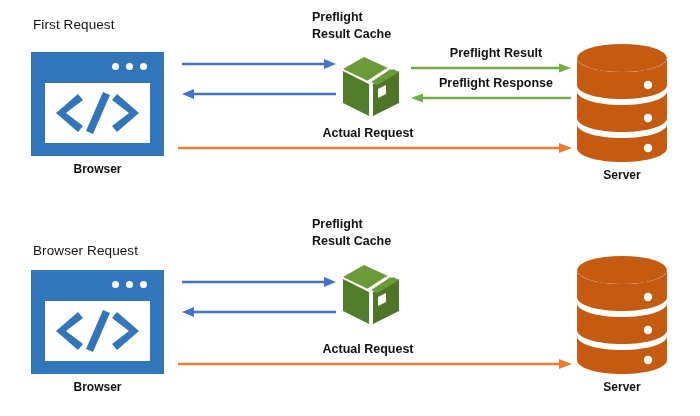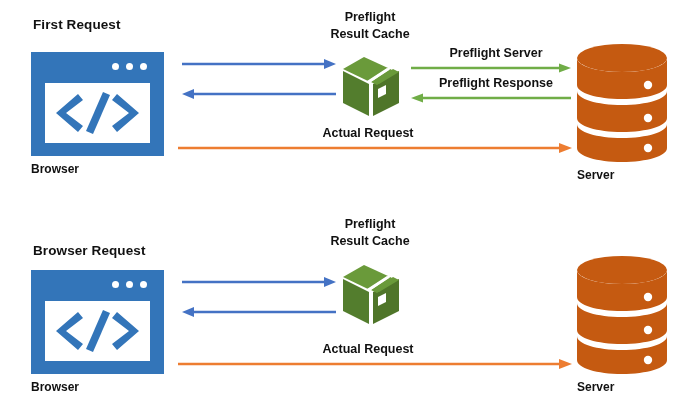--- a/index.html
+++ b/index.html
@@ -27,40 +27,40 @@
     width: 700px;
     height: 208px;
   }
   .section--first  { top: 0; }
   .section--second { top: 208px; }
 
   
   .section-title {
     position: absolute;
     font-size: 13.5px;
-    font-weight: bold;
+    font-weight: normal;
     letter-spacing: 0.1px;
     white-space: nowrap;
     color: #111111;
   }
 
   .node-caption {
     position: absolute;
     font-size: 12px;
     font-weight: bold;
     white-space: nowrap;
+    text-align: center;
     color: #111111;
   }
 
   .cache-title {
     position: absolute;
     font-size: 12.5px;
     font-weight: bold;
     line-height: 17px;
-    text-align: center;
     white-space: nowrap;
     color: #111111;
   }
 
   .arrow-label {
     position: absolute;
     font-size: 12.5px;
     font-weight: bold;
     white-space: nowrap;
     text-align: center;
@@ -167,21 +167,21 @@
     <svg class="conn" style="left:182px; top:56px;" width="154" height="14" viewBox="0 0 154 14">
       <line x1="0" y1="8" x2="144" y2="8" stroke="#4472C4" stroke-width="2.4"></line>
       <path d="M154 8 L142 3 L142 13 Z" fill="#4472C4"></path>
     </svg>
 
     <svg class="conn" style="left:182px; top:86px;" width="154" height="14" viewBox="0 0 154 14">
       <line x1="10" y1="8" x2="154" y2="8" stroke="#4472C4" stroke-width="2.4"></line>
       <path d="M0 8 L12 3 L12 13 Z" fill="#4472C4"></path>
     </svg>
 
-    <div class="arrow-label" style="left:411px; top:46px; width:170px;">Preflight Server</div>
+    <div class="arrow-label" style="left:411px; top:46px; width:170px;">Preflight Result</div>
     <svg class="conn" style="left:411px; top:62px;" width="160" height="12" viewBox="0 0 160 12">
       <line x1="0" y1="6" x2="150" y2="6" stroke="#70AD47" stroke-width="2.4"></line>
       <path d="M160 6 L148 1.5 L148 10.5 Z" fill="#70AD47"></path>
     </svg>
 
     <div class="arrow-label" style="left:411px; top:76px; width:170px;text-align:center;">Preflight Response</div>
     <svg class="conn" style="left:411px; top:92px;" width="160" height="12" viewBox="0 0 160 12">
       <line x1="10" y1="6" x2="160" y2="6" stroke="#70AD47" stroke-width="2.4"></line>
       <path d="M0 6 L12 1.5 L12 10.5 Z" fill="#70AD47"></path>
     </svg>

